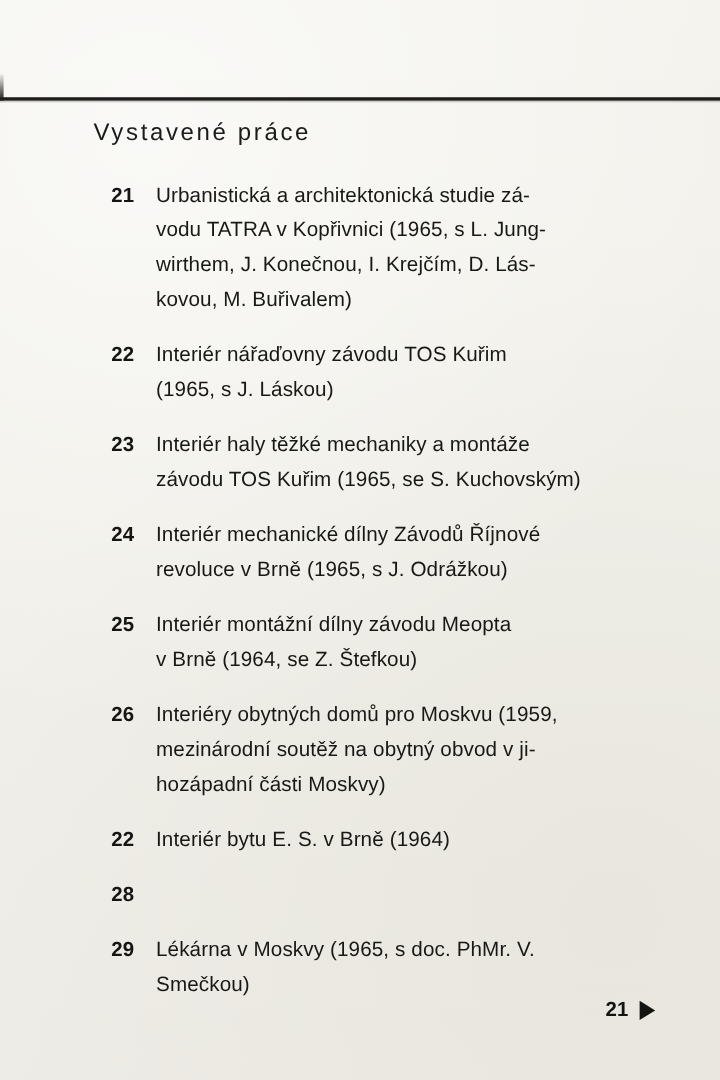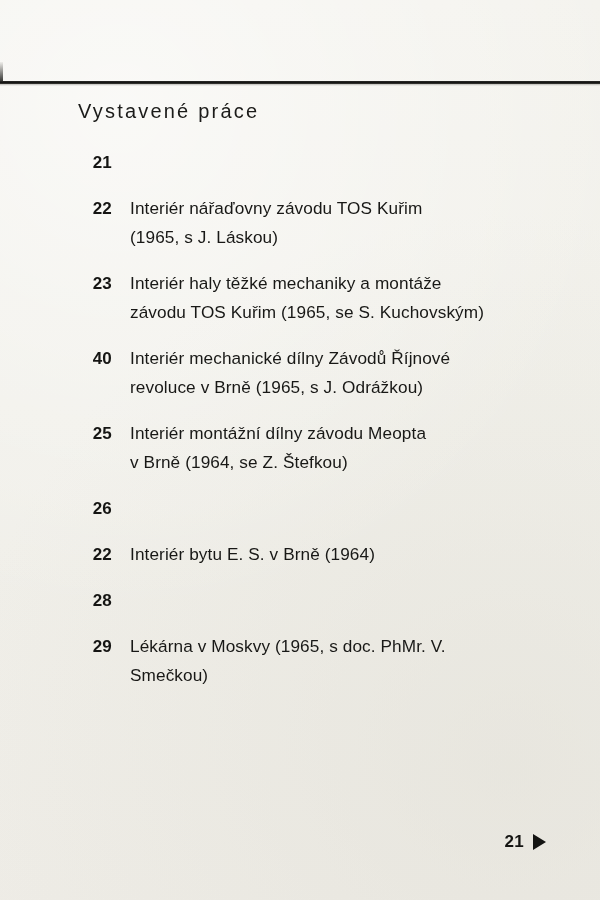--- a/index.html
+++ b/index.html
@@ -130,43 +130,50 @@
   <div class="scan-edge-left"></div>
   <div class="scan-edge"></div>
 
   <div class="content">
 
     <h1 class="page-title">Vystavené práce</h1>
 
     <ul class="entry-list">
       <li class="entry">
         <span class="entry-number">21</span>
+        <span class="entry-text">Urbanistická a architektonická studie zá-
+vodu TATRA v Kopřivnici (1965, s L. Jung-
+wirthem, J. Konečnou, I. Krejčím, D. Lás-
+kovou, M. Buřivalem)</span>
       </li>
       <li class="entry">
         <span class="entry-number">22</span>
         <span class="entry-text">Interiér nářaďovny závodu TOS Kuřim
 (1965, s J. Láskou)</span>
       </li>
       <li class="entry">
         <span class="entry-number">23</span>
         <span class="entry-text">Interiér haly těžké mechaniky a montáže
 závodu TOS Kuřim (1965, se S. Kuchovským)</span>
       </li>
       <li class="entry">
-        <span class="entry-number">40</span>
+        <span class="entry-number">24</span>
         <span class="entry-text">Interiér mechanické dílny Závodů Říjnové
 revoluce v Brně (1965, s J. Odrážkou)</span>
       </li>
       <li class="entry">
         <span class="entry-number">25</span>
         <span class="entry-text">Interiér montážní dílny závodu Meopta
 v Brně (1964, se Z. Štefkou)</span>
       </li>
       <li class="entry">
         <span class="entry-number">26</span>
+        <span class="entry-text">Interiéry obytných domů pro Moskvu (1959,
+mezinárodní soutěž na obytný obvod v ji-
+hozápadní části Moskvy)</span>
       </li>
       <li class="entry">
         <span class="entry-number">22</span>
         <span class="entry-text">Interiér bytu E. S. v Brně (1964)</span>
       </li>
       <li class="entry">
         <span class="entry-number">28</span>
       </li>
       <li class="entry">
         <span class="entry-number">29</span>

